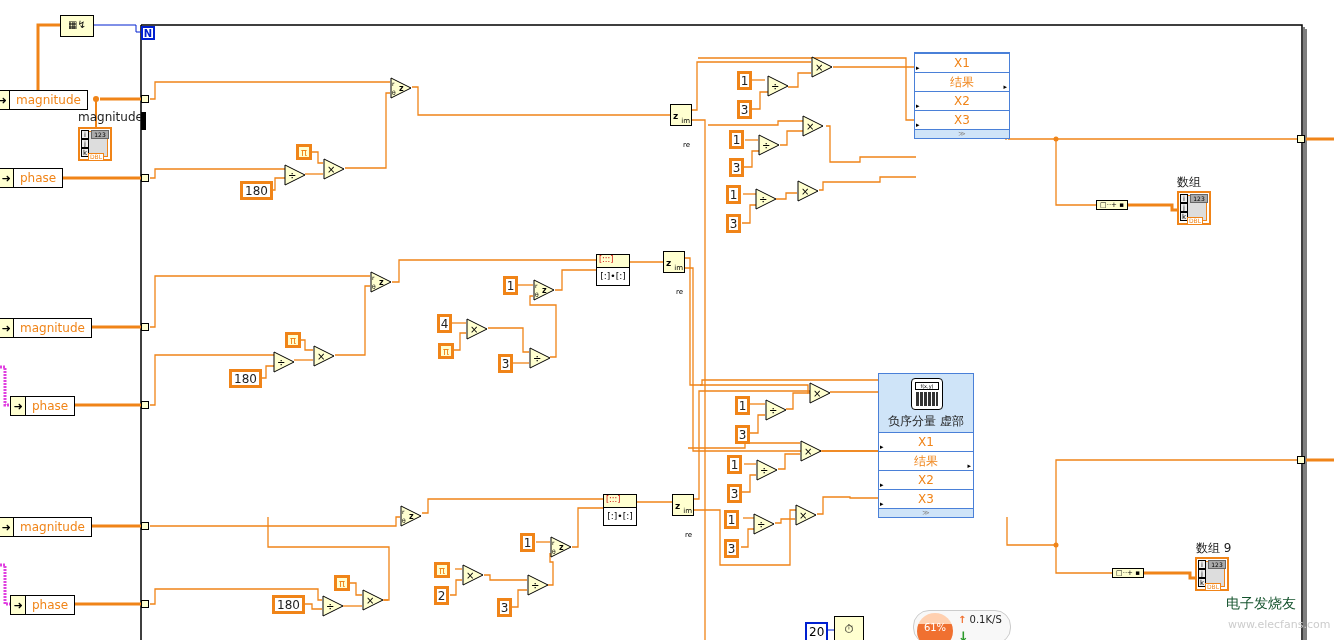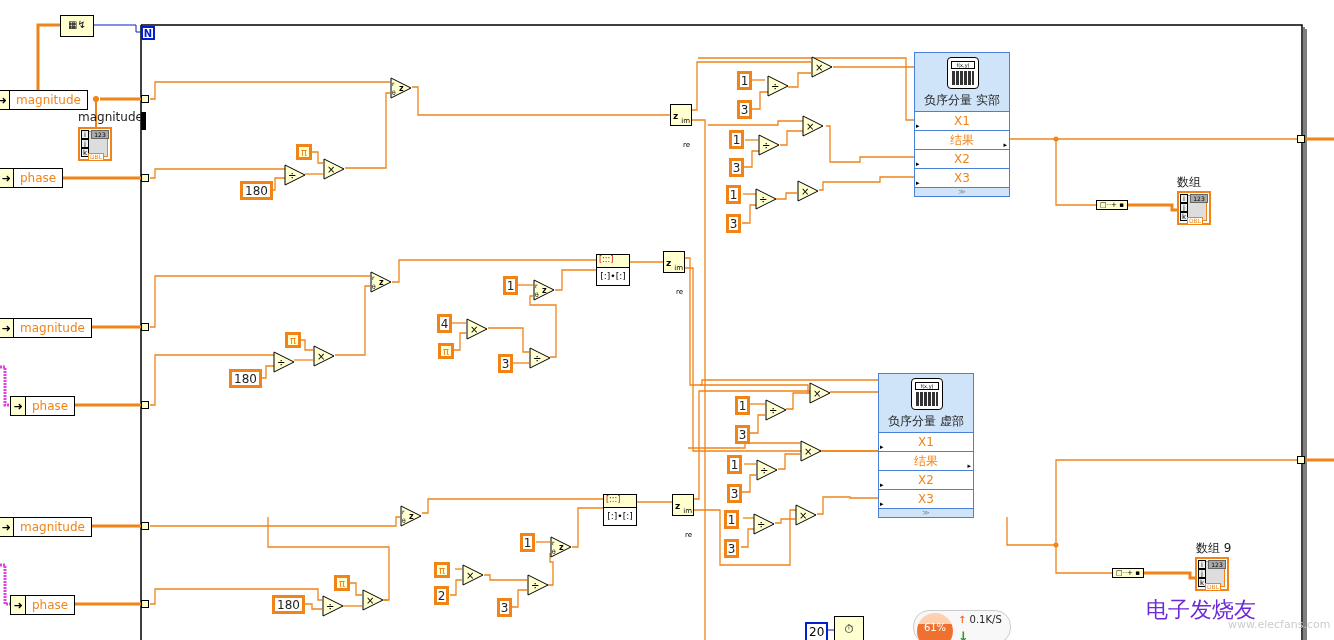--- a/index.html
+++ b/index.html
@@ -39,21 +39,21 @@
   .shiftreg{position:absolute;width:8px;height:8px;border:1px solid #000;background:#ffffd0;box-sizing:border-box;}
   .reshape{position:absolute;width:32px;height:10px;border:1px solid #000;background:#ffffd0;font-size:7px;line-height:8px;text-align:center;box-sizing:border-box;}
   .n-term{position:absolute;width:14px;height:14px;border:2px solid #0020d0;color:#0020d0;font-weight:bold;font-size:10px;text-align:center;line-height:12px;box-sizing:border-box;background:#fff;}
   .wait{position:absolute;width:30px;height:26px;border:1px solid #000;background:#ffffd0;box-sizing:border-box;text-align:center;font-size:12px;line-height:24px;}
   .twenty{position:absolute;border:2px solid #0020d0;color:#000;font-size:12px;background:#fff;padding:0 2px;height:34px;line-height:16px;box-sizing:border-box;}
   .netmon{position:absolute;left:913px;top:610px;width:96px;height:32px;border:1px solid #ccc;border-radius:16px;background:#f8f8f8;}
   .netmon .ball{position:absolute;left:3px;top:2px;width:36px;height:36px;border-radius:50%;background:linear-gradient(#ffd0b0 0 30%,#f07030 30%);color:#fff;font-size:10px;text-align:center;line-height:30px;}
   .netmon .up{position:absolute;left:44px;top:3px;font-size:10px;color:#222;}
   .netmon .dn{position:absolute;left:44px;top:18px;font-size:13px;color:#222;}
   .netmon .up b{color:#f07030;} .netmon .dn b{color:#2a9a2a;}
-  .watermark{position:absolute;left:1146px;top:595px;font-size:22px;color:#6d28d9;}
+  .watermark{position:absolute;left:1226px;top:595px;font-size:14px;color:#14532d;}
   .watermark2{position:absolute;left:1228px;top:618px;font-size:11px;color:#ccc;}
 </style>
 </head>
 <body>
 
 <svg id="wires">
 
   <path d="M141 25 L1302 25 L1302 640 M141 25 L141 640" stroke="#000" stroke-width="1.5" fill="none"></path>
   <path d="M1304 27 L1304 640 M1306 29 L1306 640" stroke="#000" stroke-width="1" fill="none"></path>
 
@@ -260,27 +260,20 @@
 <svg class="tri" style="left:755px;top:188px;">
     <polygon points="1,1 21,11 1,21" fill="#ffffd0" stroke="#000"></polygon>
     <text x="4" y="15" font-size="10">÷</text>
   </svg>
 <svg class="tri" style="left:797px;top:180px;">
     <polygon points="1,1 21,11 1,21" fill="#ffffd0" stroke="#000"></polygon>
     <text x="4" y="15" font-size="10">×</text>
   </svg>
 
 <div class="formula" style="left:914px;top:52px;">
-  <div class="head">
-    <div class="calc">
-        <div class="scr">f(x,y)</div>
-        <div class="keys"></div>
-      </div>
-    <div class="title">负序分量 实部</div>
-  </div>
   <div class="row"><span class="pin">▸</span><span>X1</span></div>
   <div class="row"><span>结果</span><span class="pout">▸</span></div>
   <div class="row"><span class="pin">▸</span><span>X2</span></div>
   <div class="row"><span class="pin">▸</span><span>X3</span></div>
   <div class="foot">≫</div>
 </div>
 
 <div class="reshape" style="left:1096px;top:200px;">□··+ ▪</div>
 <div class="label" style="left:1177px;top:174px;">数组</div>
 <div class="ind" style="left:1177px;top:191px;">

